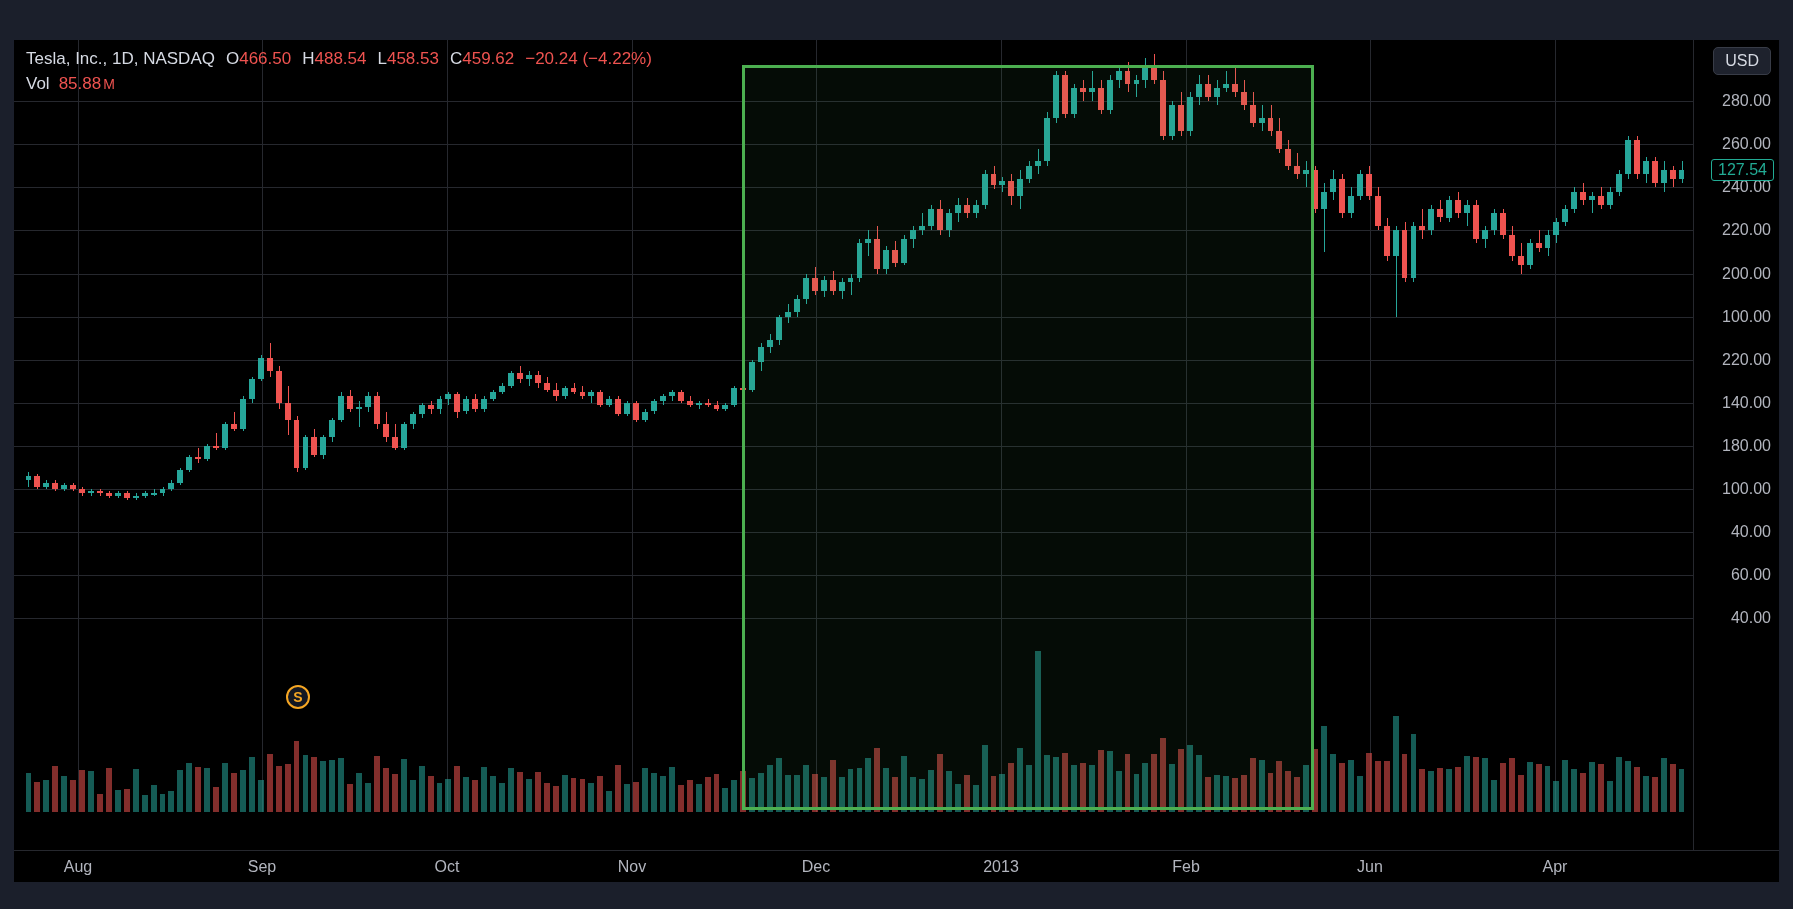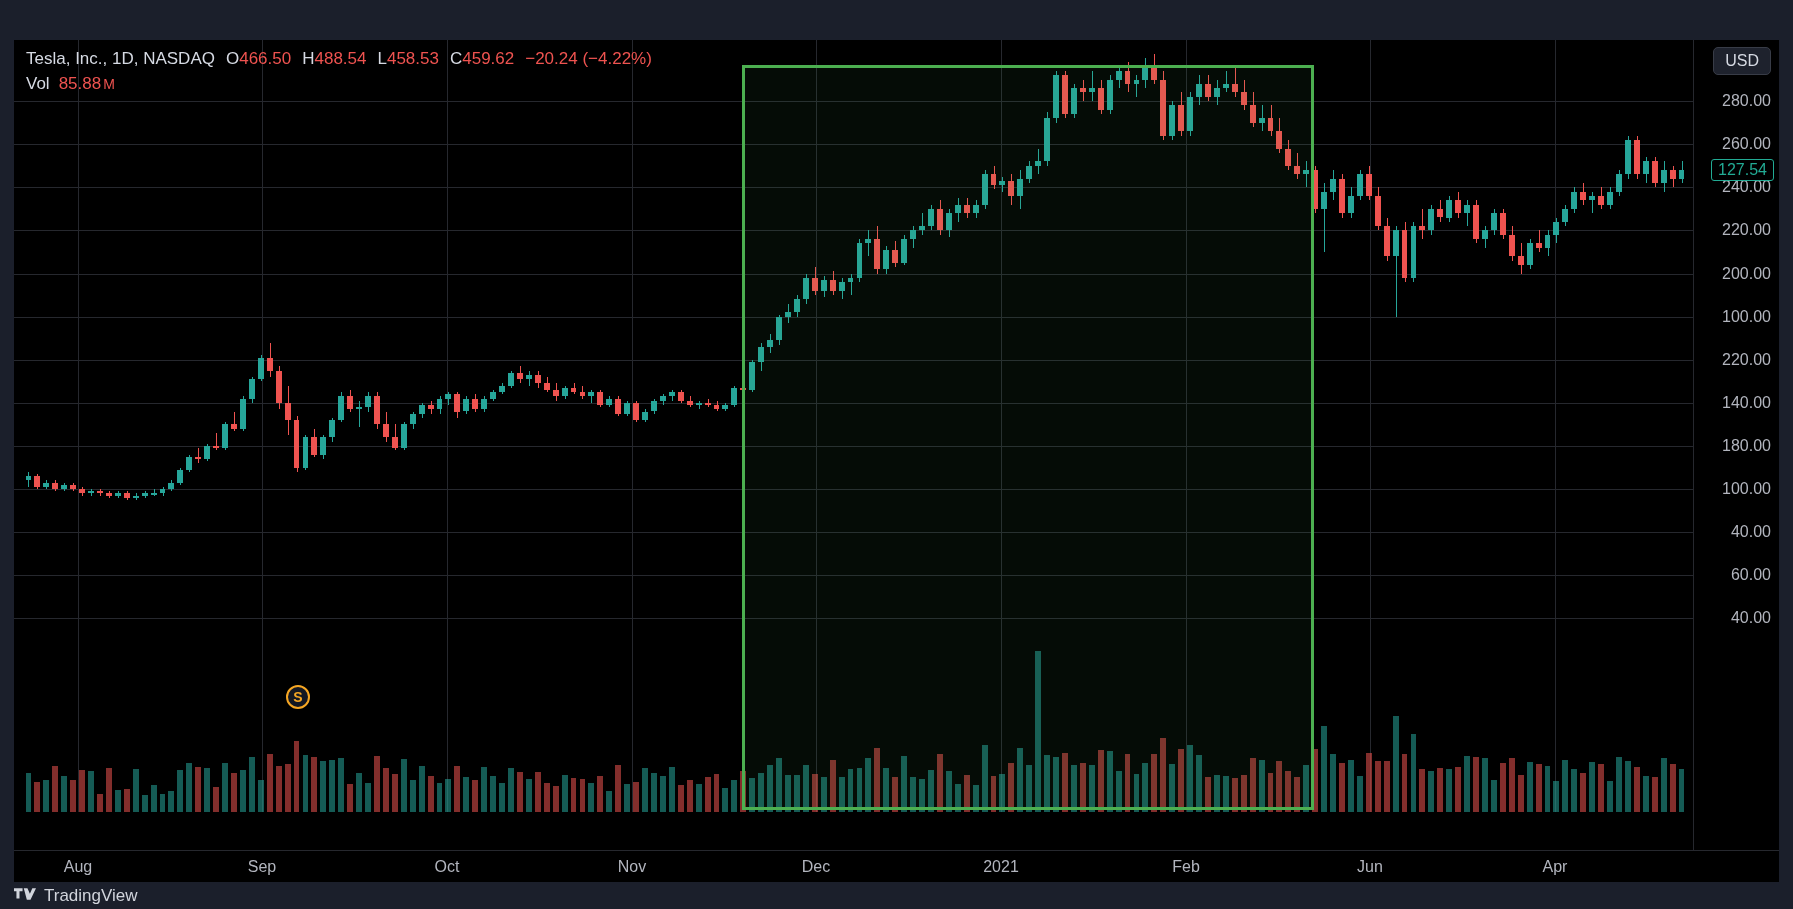--- a/index.html
+++ b/index.html
@@ -759,29 +759,20 @@
     </div>
   </div>
 
   <div class="time-scale">
     <div id="time-ticks">
         <div class="ts-label" style="left: 64px;">Aug</div>
         <div class="ts-label" style="left: 248px;">Sep</div>
         <div class="ts-label" style="left: 433px;">Oct</div>
         <div class="ts-label" style="left: 618px;">Nov</div>
         <div class="ts-label" style="left: 802px;">Dec</div>
-        <div class="ts-label" style="left: 987px;">2021</div>
+        <div class="ts-label" style="left: 987px;">2013</div>
         <div class="ts-label" style="left: 1172px;">Feb</div>
         <div class="ts-label" style="left: 1356px;">Jun</div>
         <div class="ts-label" style="left: 1541px;">Apr</div>
       </div>
   </div>
 
-  <div class="footer">
-    <div class="tv-logo">
-      <svg class="tv-mark" viewBox="0 0 36 24">
-        <path d="M0 0 L14 0 L14 5 L9 5 L9 17 L4 17 L4 5 L0 5 Z" fill="#d1d4dc"></path>
-        <path d="M16 0 L22 0 L26 9 L30 0 L36 0 L27 19 L21 19 Z" fill="#d1d4dc"></path>
-      </svg>
-      <span class="tv-name">TradingView</span>
-    </div>
-  </div>
 </div>
 
 </body></html>

